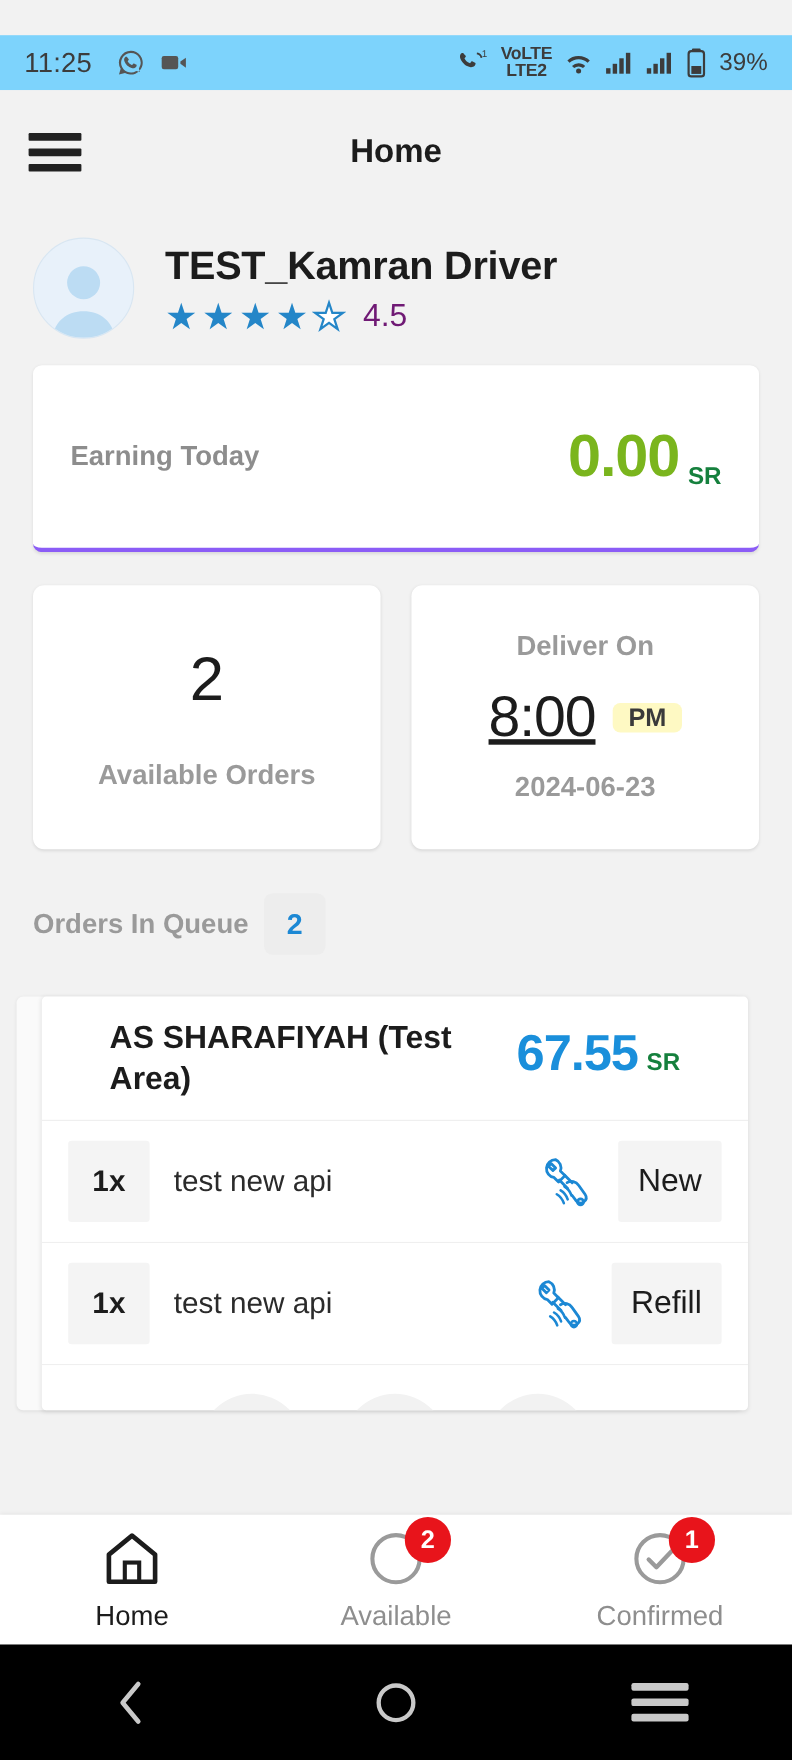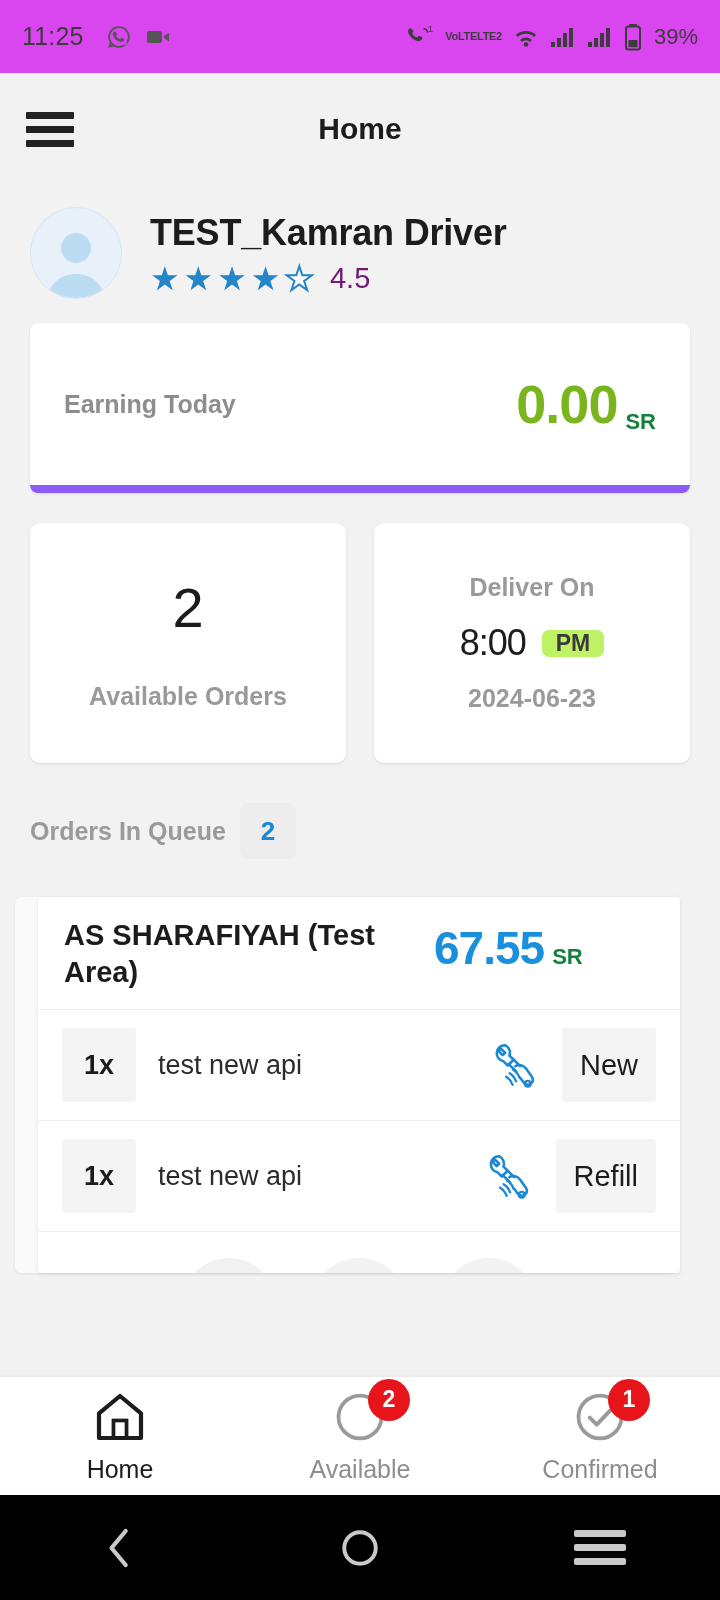--- a/index.html
+++ b/index.html
@@ -6,29 +6,29 @@
   html,body { width:720px; height:1600px; }
   body {
     font-family:"Liberation Sans", sans-serif;
     background:#f2f2f2;
     overflow:hidden;
     position:relative;
   }
 
   
   .statusbar {
-    height:73px; background:#d946ef; display:flex;
-    align-items:center; padding:0 22px; gap:0;
+    height:50px; background:#7dd3fc; display:flex;
+    align-items:center; padding:0 22px; gap:0;margin-top:32px;
   }
   .sb-time { font-size:25px; color:#3c3c3c; letter-spacing:.2px; }
   .sb-left-icons { display:flex; align-items:center; gap:14px; margin-left:22px; }
   .sb-spacer { flex:1; }
   .sb-right { display:flex; align-items:center; gap:9px; }
   .sb-batt-txt { font-size:22px; color:#3c3c3c; margin-left:3px; }
-  .volte { display:flex; flex-direction:row; line-height:.95; font-size:11px;
+  .volte { display:flex; flex-direction:column; line-height:.95; font-size:16px;
            font-weight:bold; color:#3c3c3c; letter-spacing:-.3px;align-items:center; }
 
   
   .appbar {
     height:112px; background:#f2f2f2; display:flex;
     align-items:center; position:relative;
   }
   .hamburger { margin-left:26px; width:48px; display:flex;
                flex-direction:column; gap:7px; cursor:pointer; }
   .hamburger span { display:block; height:7px; background:#222; border-radius:1px; }
@@ -50,42 +50,42 @@
   .rating-row { display:flex; align-items:center; gap:4px; margin-top:8px; }
   .star { font-size:33px; line-height:1; color:#2486c8; }
   .star.empty { color:#fff; -webkit-text-stroke:2px #2486c8; }
   .rating-val { font-size:29px; color:#701a75; margin-left:12px; }
 
   
   .earning-card {
     margin:0 30px; background:#fff; border-radius:8px;
     height:170px; display:flex; align-items:center;
     justify-content:space-between; padding:0 34px;
-    border-bottom:8px solid #8b5cf6;
+    border-bottom:4px solid #8b5cf6;
     box-shadow:0 1px 3px rgba(0,0,0,.10);
   }
   .earning-label { font-size:25px; color:#8d8d8d; font-weight:bold; }
   .earning-val-wrap { display:flex; align-items:flex-end; gap:8px; }
   .earning-val { font-size:54px; font-weight:bold; letter-spacing:-1px; }
   .cur { font-size:22px; color:#15803d; font-weight:bold; }
 
   .stat-row { display:flex; gap:28px; margin:30px 30px 0 30px; }
   .stat-card {
     flex:1; background:#fff; border-radius:10px; height:240px;
     box-shadow:0 1px 3px rgba(0,0,0,.10);
     display:flex; flex-direction:column; align-items:center;
     justify-content:center;
   }
   .stat-big { font-size:56px; color:#1c1c1c; font-weight:normal; }
   .stat-sub { font-size:25px; color:#9a9a9a; font-weight:bold; margin-top:42px; }
   .deliver-label { font-size:25px; color:#9a9a9a; font-weight:bold; }
   .deliver-time-row { display:flex; align-items:center; gap:16px; margin-top:20px; }
-  .deliver-time { font-size:36px; color:#1c1c1c; letter-spacing:-1px; }
+  .deliver-time { font-size:52px; color:#1c1c1c; letter-spacing:-1px;text-decoration:underline; }
   .ampm {
-    background:#bef264; border-radius:7px; padding:0 14px;
+    background:#fef9c3; border-radius:7px; padding:0 14px;
     font-size:23px; font-weight:bold; color:#3a3a3a;
   }
   .deliver-date { font-size:25px; color:#9a9a9a; font-weight:bold; margin-top:20px; }
 
   
   .queue-row { display:flex; align-items:center; gap:14px; margin:40px 0 0 30px; }
   .queue-label { font-size:25px; color:#9a9a9a; font-weight:bold; }
   .queue-badge {
     background:#ededed; border-radius:8px; min-width:56px; height:56px;
     display:flex; align-items:center; justify-content:center;
@@ -98,21 +98,21 @@
     position:absolute; left:15px; top:14px; width:660px; height:376px;
     background:#fafafa; border-radius:6px;
     box-shadow:0 1px 3px rgba(0,0,0,.07);
   }
   .order-card {
     position:absolute; left:38px; top:14px; width:642px; height:376px;
     background:#fff; border-radius:4px; overflow:hidden;
     box-shadow:0 1px 4px rgba(0,0,0,.10);
   }
   .order-head {
-    display:flex; align-items:flex-start; justify-content:flex-start;
+    display:flex; align-items:flex-start; justify-content:center;
     padding:20px 26px 18px 26px; border-bottom:1px solid #eee;
   }
   .order-title {
     font-size:29px; font-weight:bold; color:#1c1c1c;
     line-height:1.28; max-width:370px;
   }
   .order-price-wrap { display:flex; align-items:baseline; gap:8px; padding-top:4px; }
   .order-price { font-size:46px; font-weight:bold; letter-spacing:-1px; }
 
   .item-row { display:flex; align-items:center; height:111px; padding:0 24px;

